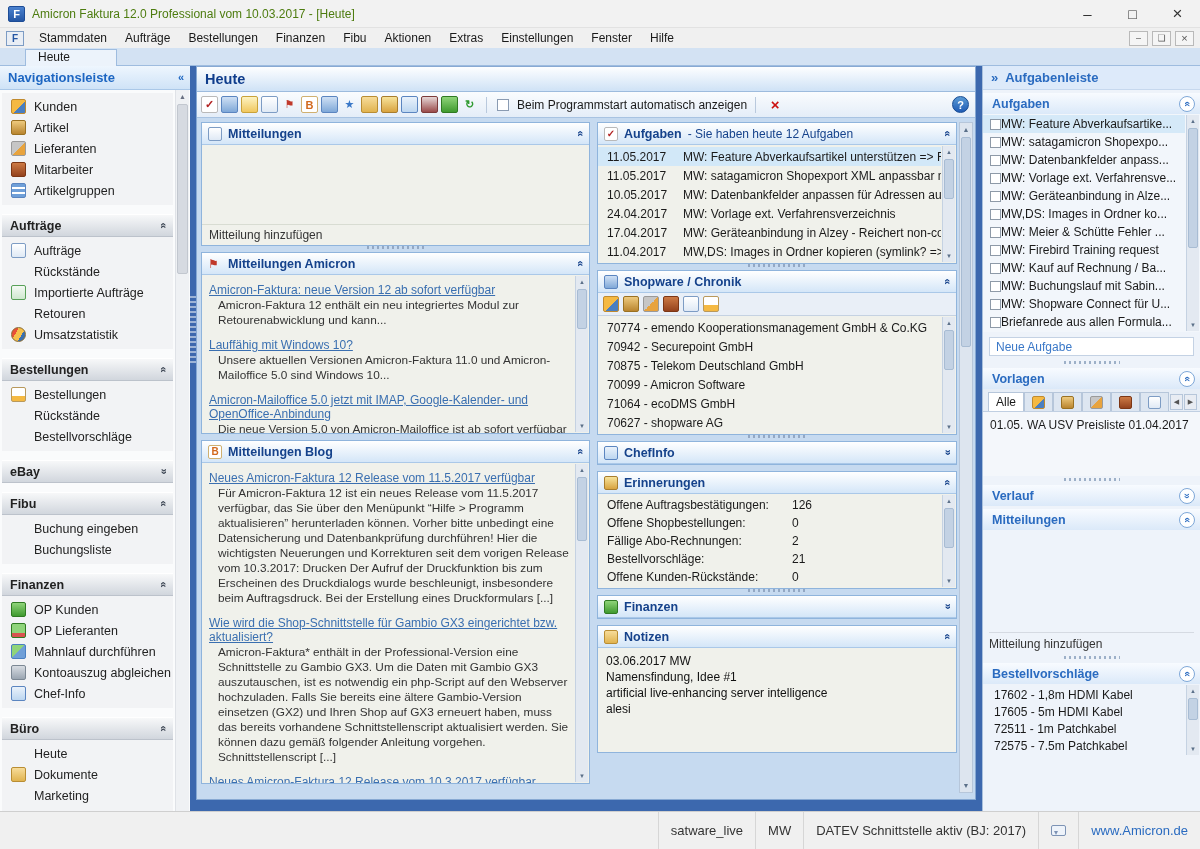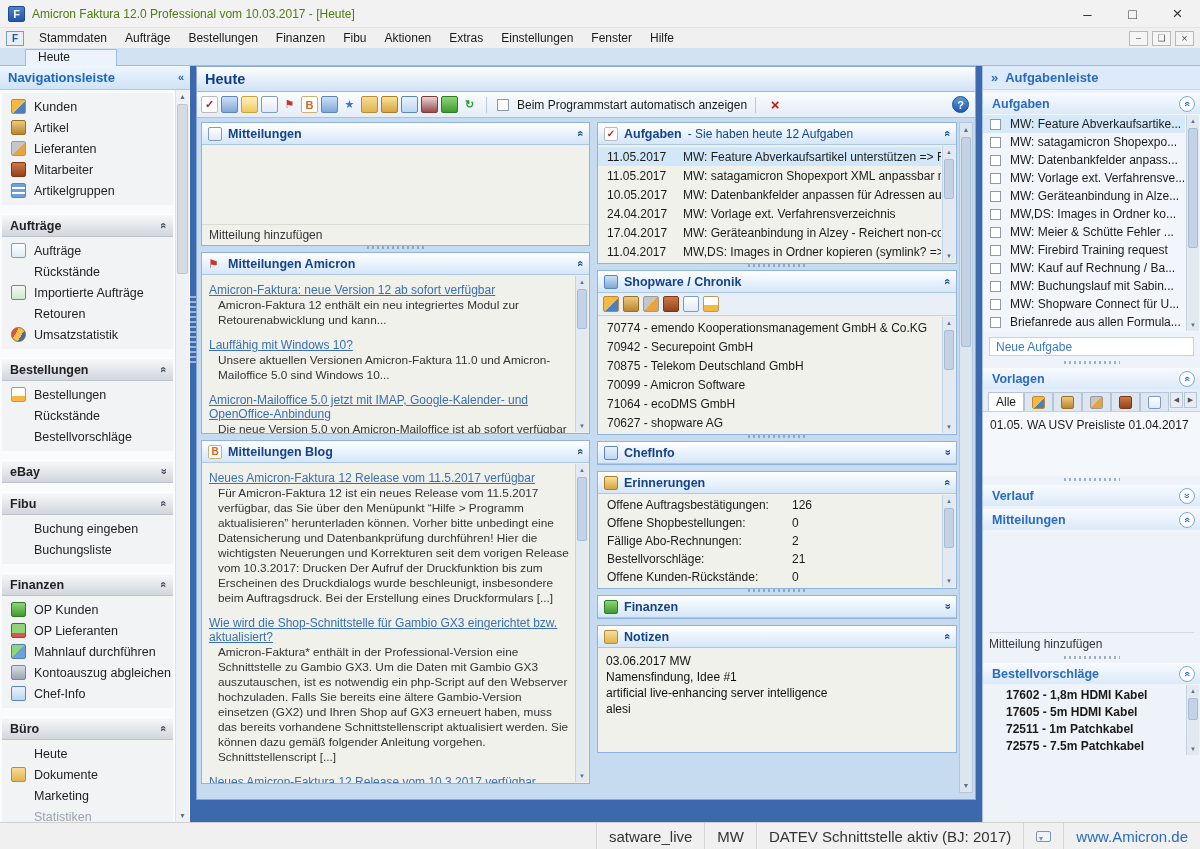--- a/index.html
+++ b/index.html
@@ -133,43 +133,43 @@
 .post .body{padding-left:9px;color:#333;font-size:11.8px;line-height:15px;margin-top:1px;}
 
 
 .tp{position:absolute;right:0;top:66px;width:218px;bottom:27px;background:#eef3fa;border-left:1px solid #a9c0dc;display:flex;flex-direction:column;overflow:hidden;}
 .tp-title{height:24px;background:#ddeafa;border-bottom:1px solid #c6d8ee;display:flex;align-items:center;gap:7px;padding:0 8px;color:#2a6bc0;font-weight:bold;font-size:13px;}
 .tp-title .dbl::before{content:"»";font-weight:bold;}
 .tps-head{height:21px;display:flex;align-items:center;background:linear-gradient(#f8fbff,#dbe9f9);color:#2a6bc0;font-weight:bold;font-size:12.5px;padding:0 5px 0 9px;margin-top:3px;}
 .tp-round{margin-left:auto;width:16px;height:16px;border:1px solid #7fa8d8;border-radius:50%;background:#fff;display:flex;align-items:center;justify-content:center;color:#2a6bc0;}
 .tp-round .chev{font-size:10px;}
 .tp-list{position:relative;padding:1px 15px 1px 0;background:#f2f6fb;}
-.tp-row{height:18px;display:flex;align-items:center;gap:9px;padding-left:7px;font-size:12px;white-space:nowrap;overflow:hidden;}
+.tp-row{height:18px;display:flex;align-items:center;padding-left:7px;font-size:12px;white-space:nowrap;overflow:hidden;}
 .tp-row.sel{background:#d5e9f8;}
 .cb{width:11px;height:11px;border:1px solid #8e9aa8;background:#fff;flex:none;}
 .neue{margin:5px 6px 3px 6px;height:19px;background:#fff;border:1px solid #c4d2e4;color:#3a78c8;display:flex;align-items:center;padding-left:6px;font-size:12px;}
-.vtabs{display:flex;height:23px;background:#e6edf6;border-bottom:1px solid #c0cfe2;padding:3px 3px 0 5px;gap:0;}
+.vtabs{display:flex;align-items:flex-end;height:23px;background:#e6edf6;border-bottom:1px solid #c0cfe2;padding:3px 3px 0 5px;gap:0;}
 .vtab{height:19px;padding:0 7px;display:flex;align-items:center;background:#dde6f1;border:1px solid #b6c6da;border-bottom:none;font-size:12px;}
 .vtab.active{background:#fff;}
 .vtab .nico{margin:0;width:13px;height:13px;}
 .varrow{width:13px;height:16px;background:#e8ecf3;border:1px solid #b6c6da;display:flex;align-items:center;justify-content:center;font-size:7px;color:#555;margin-bottom:1px;}
 .varrow.l::before{content:"◀";} .varrow.r::before{content:"▶";}
 .vbody{height:64px;background:#f4f7fb;padding:4px 0;}
 .vrow{display:flex;height:17px;align-items:center;font-size:12px;}
 .vrow .d{width:44px;padding-left:7px;flex:none;}
 .tpm-body{height:124px;position:relative;background:#eef3fa;}
 .tpm-body .addrow{position:absolute;left:6px;right:6px;bottom:0;height:22px;border-top:1px solid #d5dae2;padding-top:4px;color:#333;font-size:12px;}
-.bv-list{position:relative;padding:2px 15px 2px 16px;font-weight:bold;}
+.bv-list{position:relative;padding:2px 15px 2px 4px;}
 .bv-row{height:17px;display:flex;align-items:center;padding-left:7px;font-size:12px;white-space:nowrap;overflow:hidden;}
 .tp .psb{background:#e3e9f1;}
 .hgrip{height:6px;display:flex;justify-content:center;align-items:center;}
 .hgrip i{width:56px;height:3px;background:repeating-linear-gradient(90deg,#9db0c8 0 2px,transparent 2px 5px);}
 
 
-.statusbar{position:absolute;left:0;bottom:0;right:0;height:27px;background:#f0f0f0;border-top:1px solid #cfcfcf;display:flex;align-items:stretch;font-size:15px;color:#333;}
+.statusbar{position:absolute;left:0;bottom:0;right:0;height:38px;background:#f0f0f0;border-top:1px solid #cfcfcf;display:flex;align-items:stretch;font-size:13px;color:#333;}
 .scell{border-left:1px solid #d6d6d6;display:flex;align-items:center;justify-content:center;padding:0 12px;white-space:nowrap;}
 .scell.grow{flex:1;border-left:none;}
 .slink{color:#2a6bc0;}
 .bubble{width:15px;height:11px;border:1px solid #7d93b5;border-radius:2px;background:#eef3fa;position:relative;}
 .bubble::after{content:"";position:absolute;left:2px;bottom:-4px;border:4px solid transparent;border-top-color:#7d93b5;border-left-width:2px;border-right-width:2px;}
 </style>
 </head>
 <body>
 
 <div class="titlebar">

